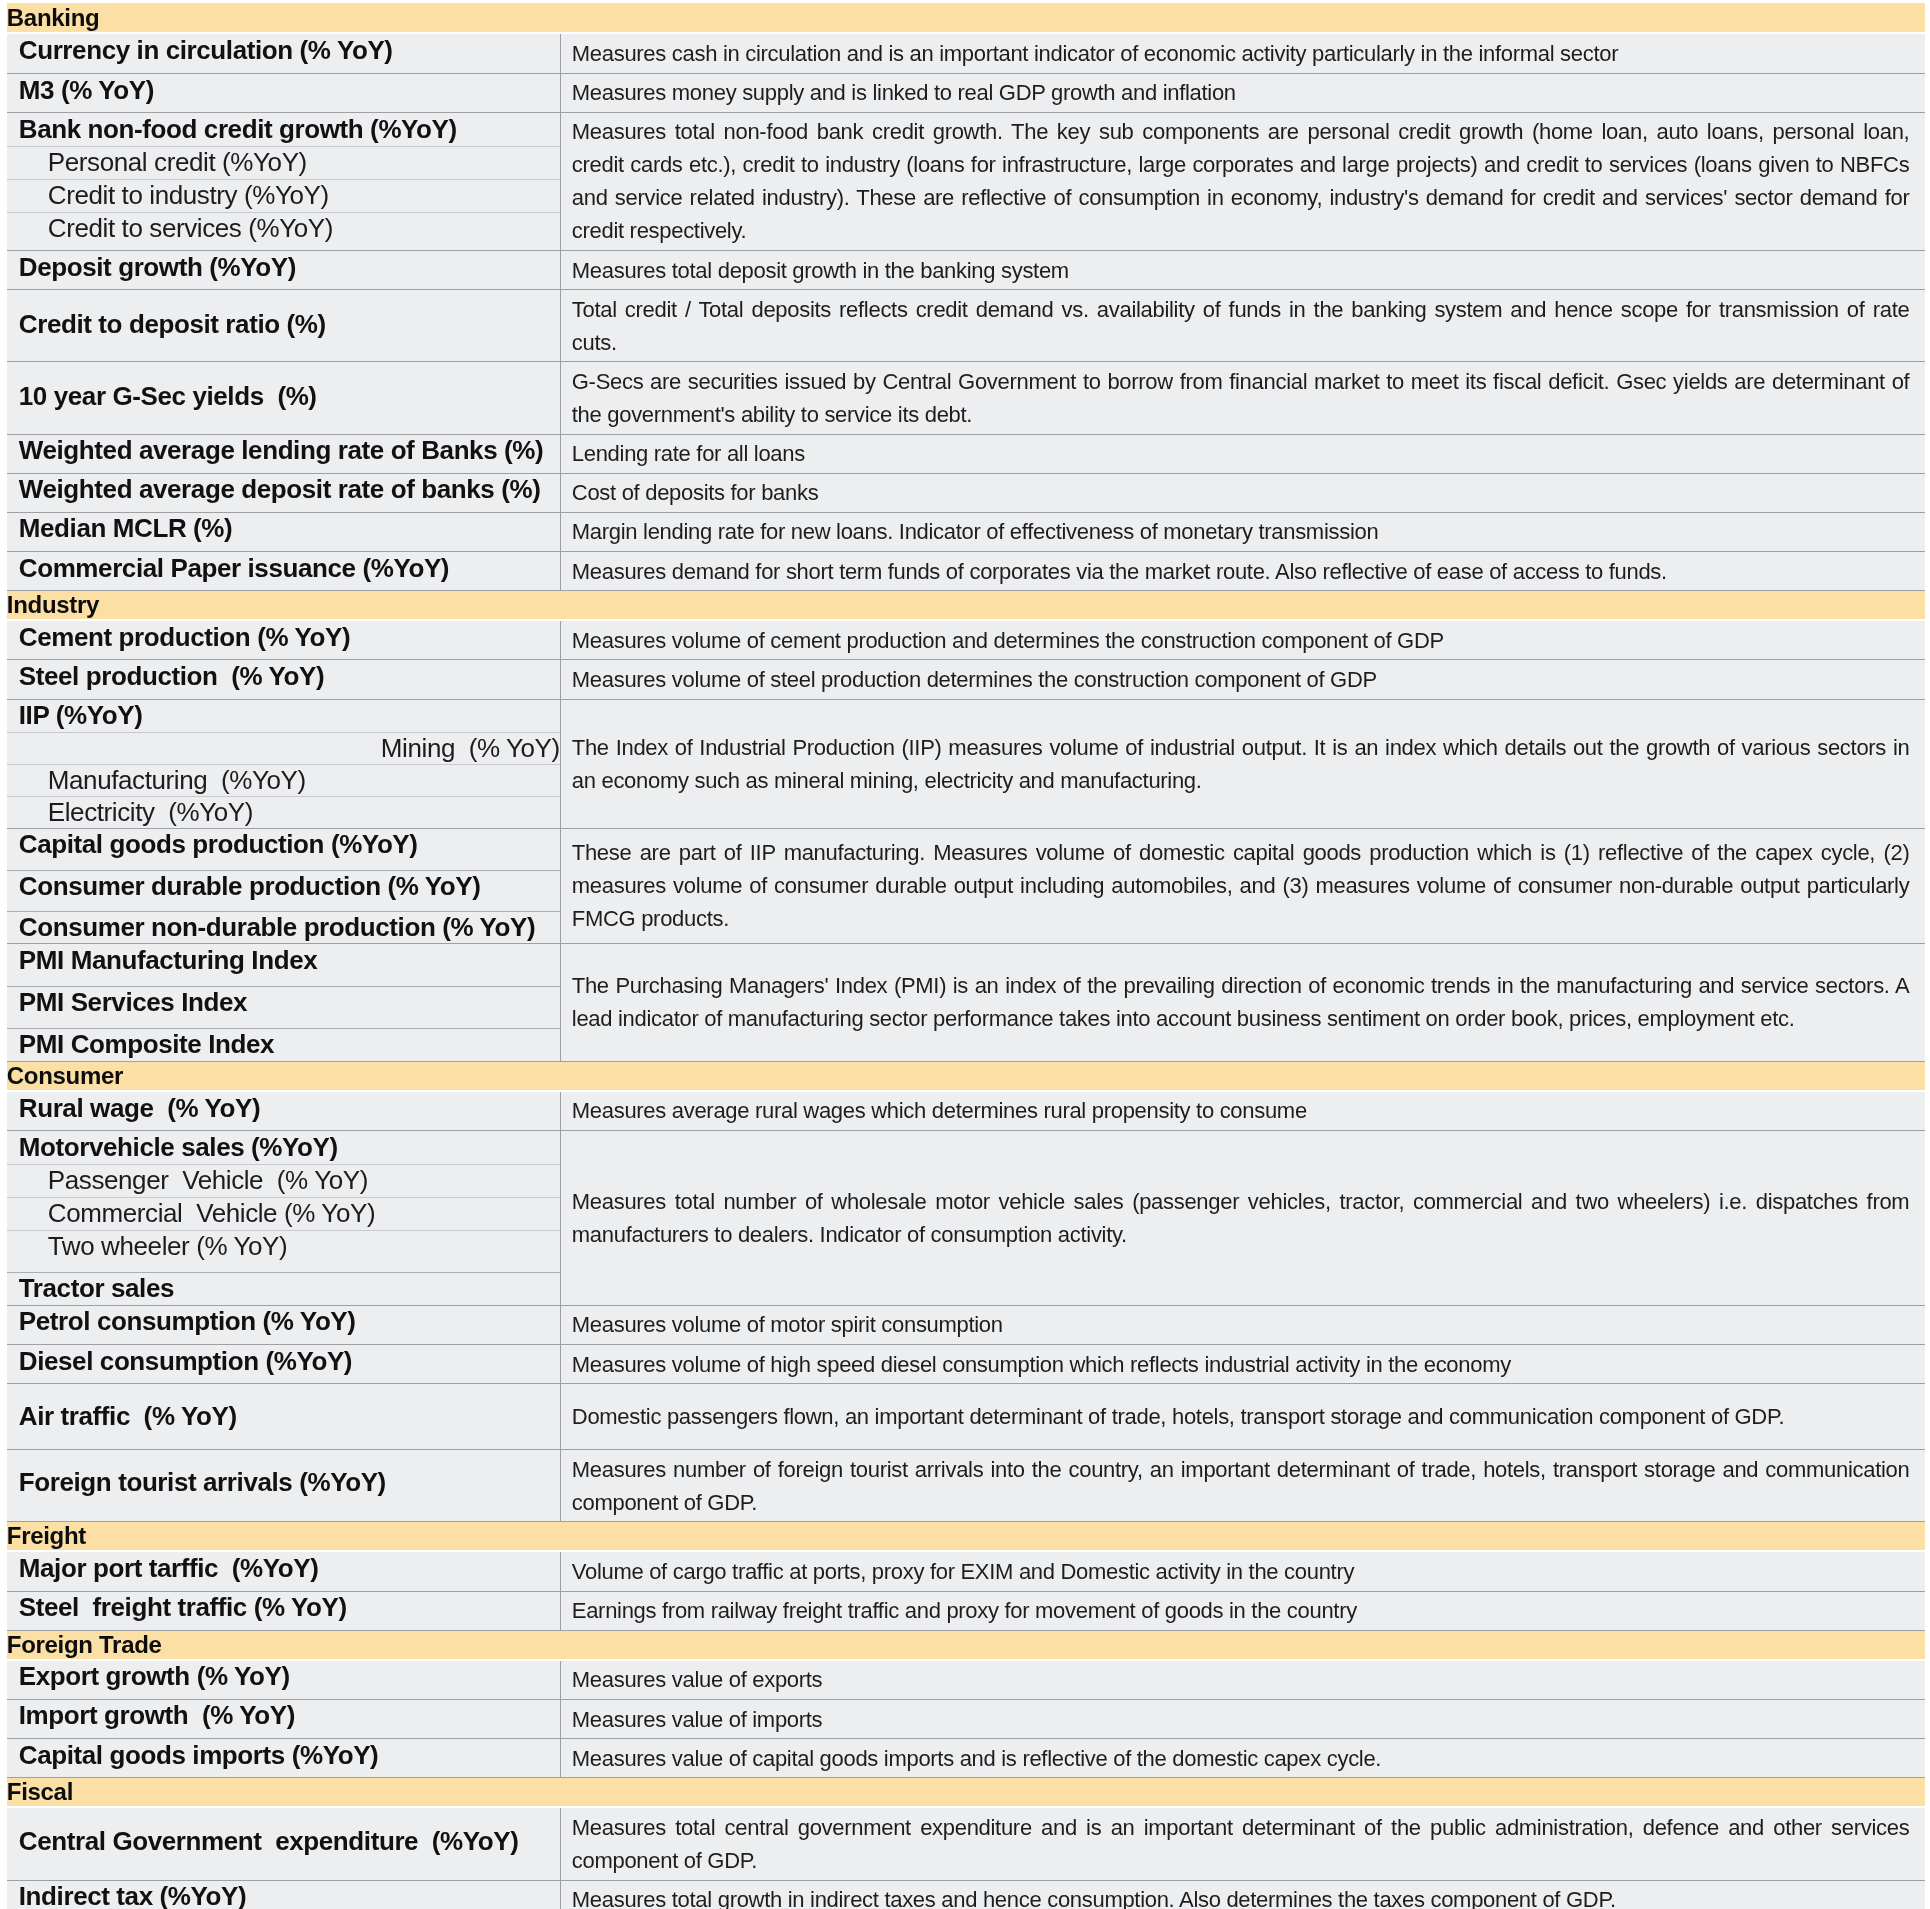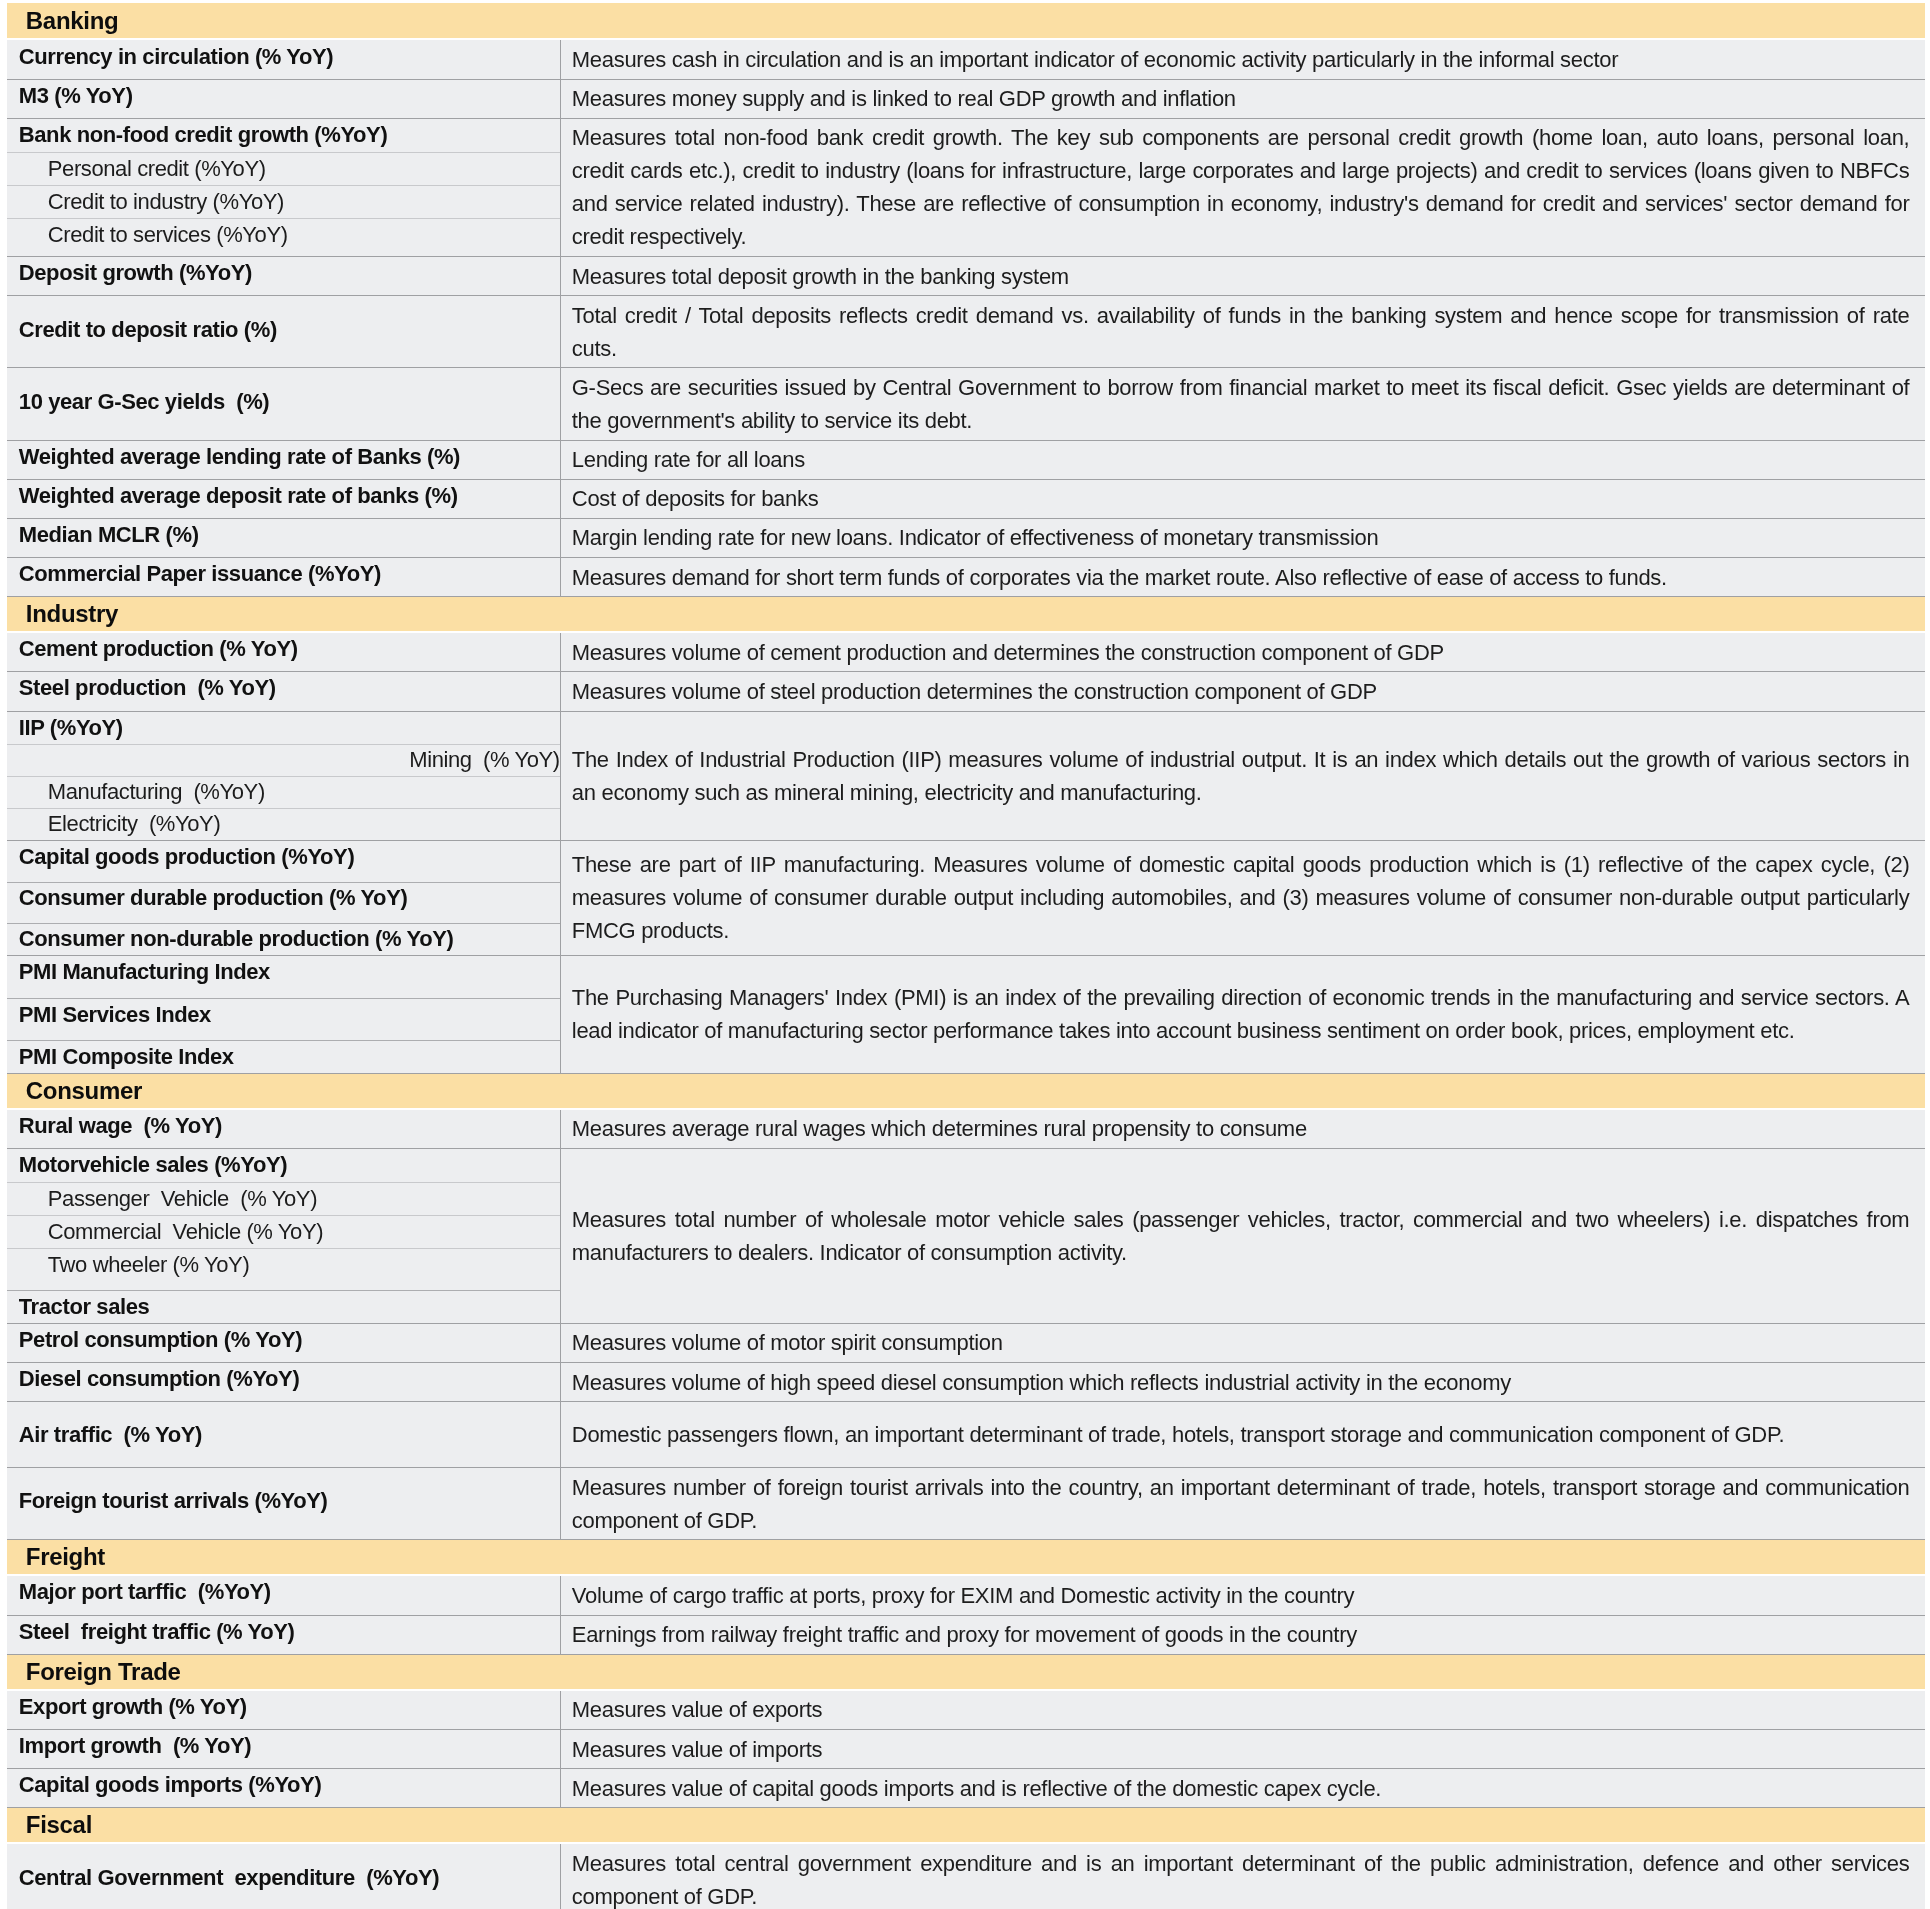--- a/index.html
+++ b/index.html
@@ -9,23 +9,22 @@
     background: #ffffff;
     font-family: "Liberation Sans", sans-serif;
     position: relative;
     -webkit-font-smoothing: antialiased;
   }
   #table-root {
     position: absolute; left: 6.8px; top: 3.4px; width: 1918px;
   }
   .section-header {
     background: var(--section-bg, #FBDFA4);
-    height: 35px;
+    height: 29px;
     display: flex; align-items: center;
-    padding-left: 19px;
     font-weight: bold; font-size: 24px; letter-spacing: -0.3px;
     color: #0d0d0d;
     border-top: 1.7px solid var(--border-dark, #9fa0a3);
   }
   #table-root > .section-header:first-child { border-top: none; }
   .group {
     display: flex;
     border-top: 1.7px solid var(--border-dark, #9fa0a3);
   }
   .section-header + .group { border-top: 2.6px solid #ffffff; }
@@ -34,21 +33,21 @@
     border-right: 1.7px solid var(--border-dark, #9fa0a3);
     display: flex; flex-direction: column;
     background: var(--row-bg, #EDEEF0);
   }
   .row {
     display: flex; align-items: center;
     padding-left: 12px;
     background: var(--row-bg, #EDEEF0);
   }
   .row .label {
-    font-weight: bold; font-size: 22px; letter-spacing: -0.4px;
+    font-weight: bold; font-size: 26px; letter-spacing: -0.4px;
     white-space: pre; color: #111111;
   }
   .row.sub { padding-left: 41px; }
   .row.sub .label { font-weight: normal; color: #1c1c1c; }
   .sep-dark  { border-top: 1.7px solid var(--border-mid, #acadb0); margin-top: 9px; }
   .sep-light { border-top: 1.7px solid var(--border-light, #c8c9cc); }
   .desc {
     flex: 1;
     background: var(--row-bg, #EDEEF0);
     display: flex; align-items: center;

